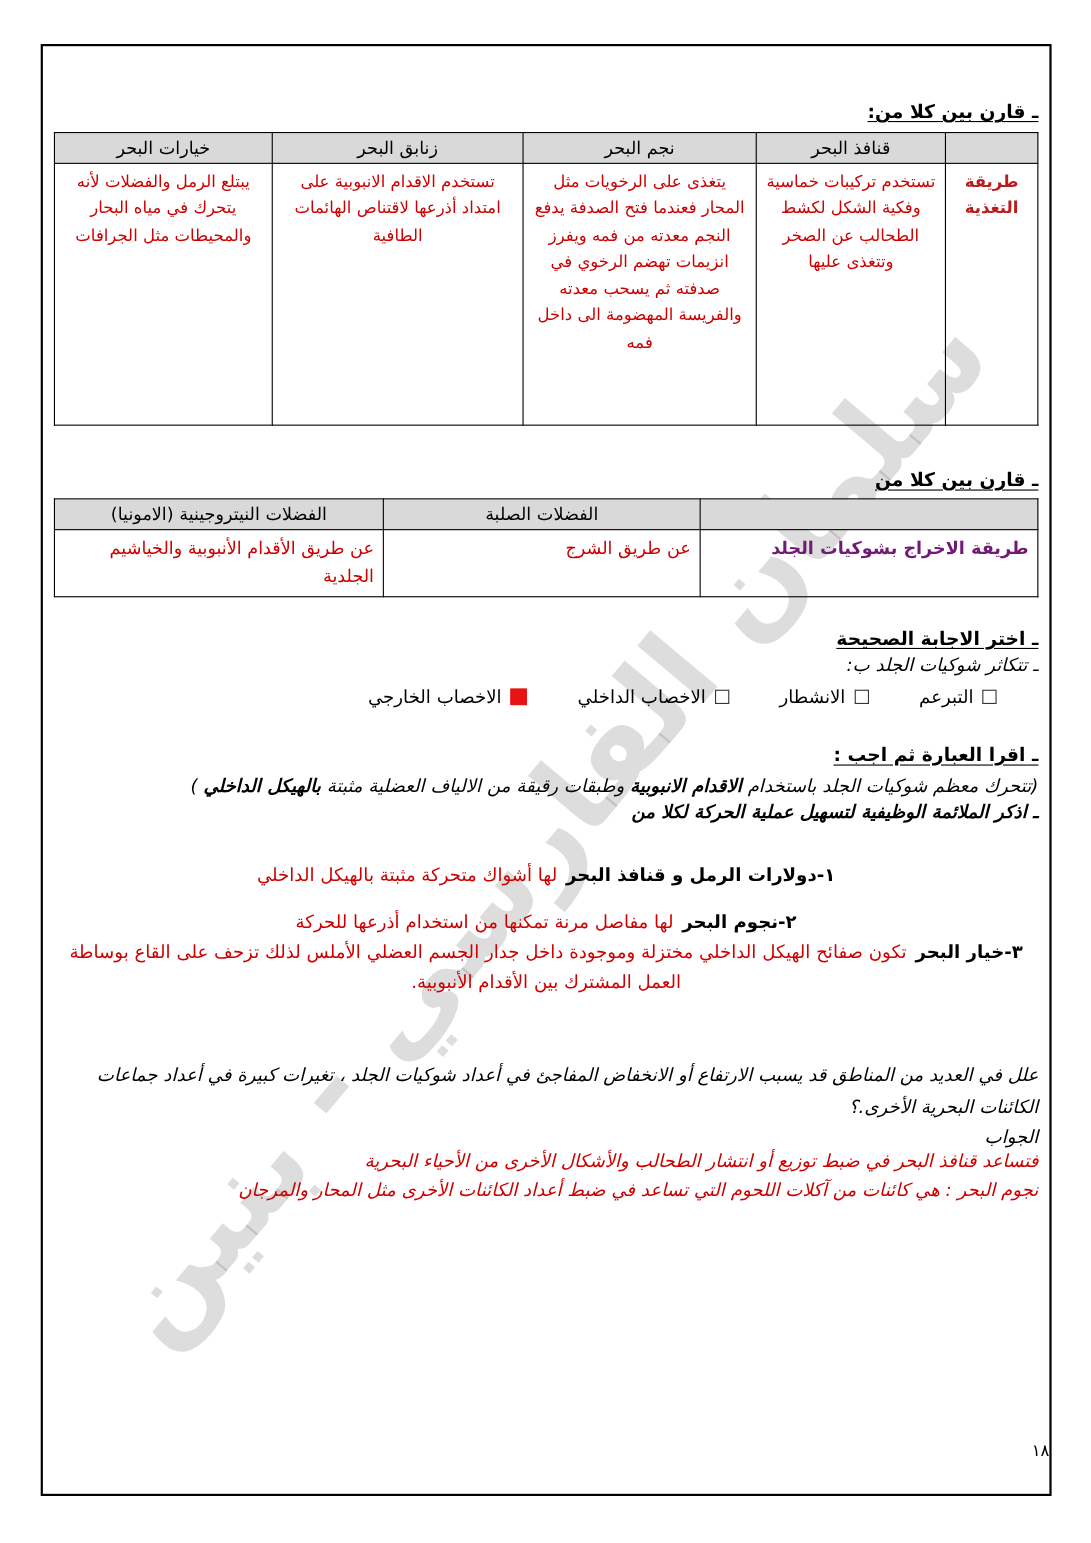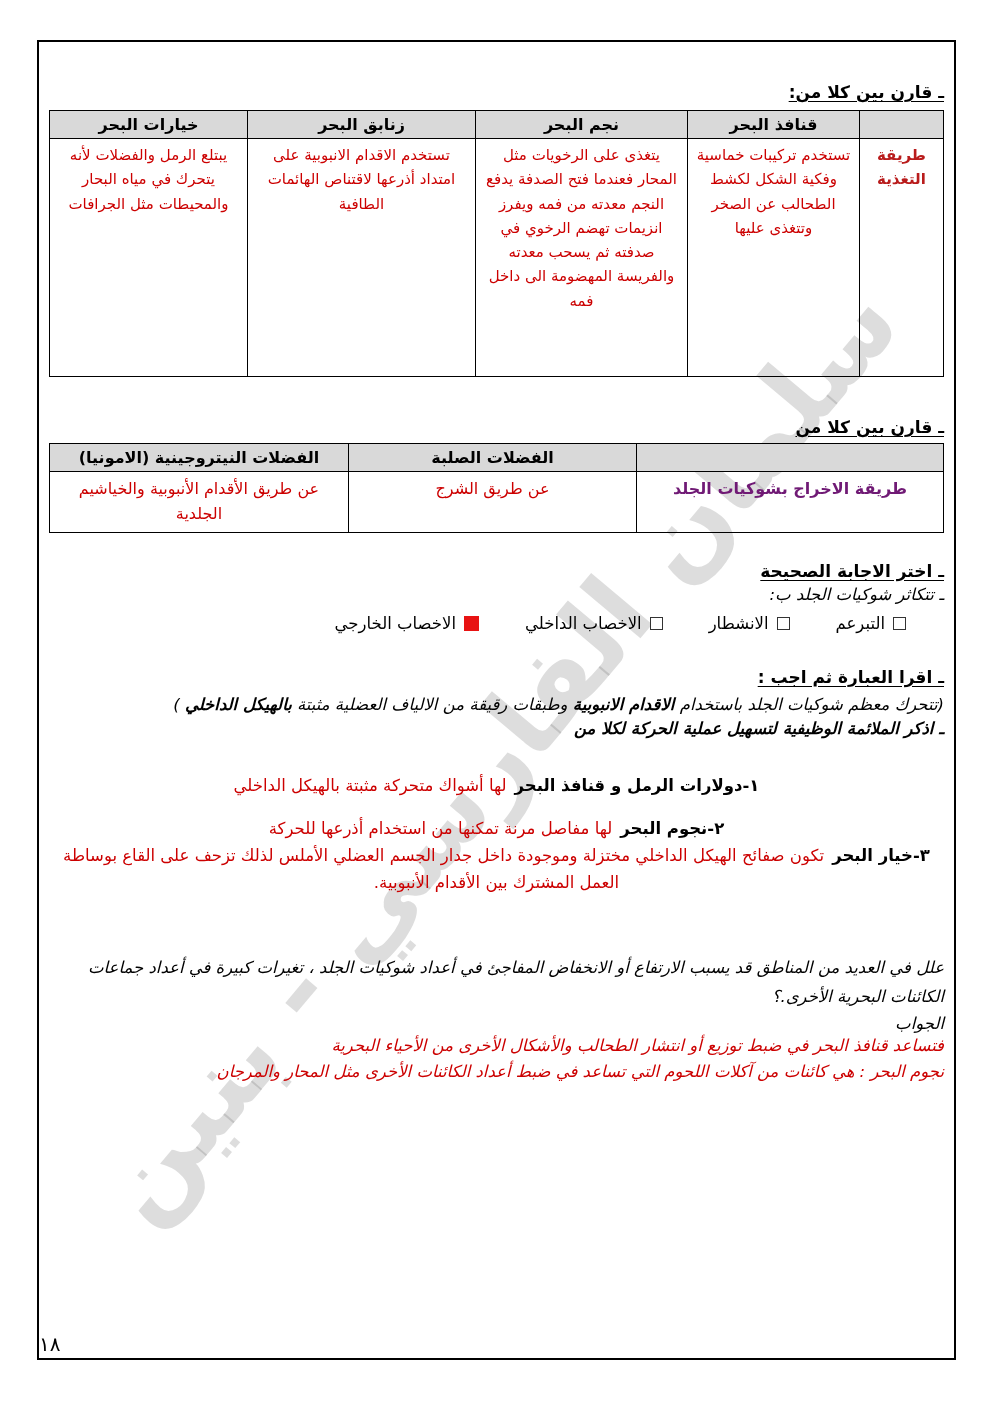--- a/index.html
+++ b/index.html
@@ -29,37 +29,37 @@
 
   .hd {
     font-weight:bold; font-size:17px;
     text-decoration:underline; text-underline-offset:3px;
     text-align:right;
   }
 
   table { border-collapse:collapse; width:100%; table-layout:fixed; }
   td { border:1px solid #000; }
   .thead td {
-    background:#d9d9d9; font-weight:bold; text-align:center;
+    background:#d9d9d9; font-weight:normal; text-align:center;
     font-size:16px; padding:3px 4px; height:28px;
   }
   .red { color:#cc0000; }
 
   .t1 { margin-top:8px; }
   .t1 .tbody td {
     height:238px; vertical-align:top;
     font-size:15px; line-height:1.62; text-align:center;
     padding:4px 6px;
   }
   .t1 .rowlabel { font-weight:bold; color:#b91c1c; font-size:16px; text-align:center; padding-top:6px;margin-top:40px; }
 
   .t2 { margin-top:6px; }
   .t2 .tbody td {
     height:58px; vertical-align:top;
-    font-size:16px; line-height:1.55; text-align:center;
+    font-size:16px; line-height:1.55; 
     padding:5px 8px;
   }
   .t2 .rowlabel { font-weight:bold; color:#701a75; text-align:right; font-size:16.5px; }
 
   .line { font-size:16.5px; text-align:right;font-style:italic; }
   .b { font-weight:bold; }
 
   .options {
     display:flex; align-items:center;
     gap:46px; padding-right:38px; margin-top:10px;
@@ -70,33 +70,33 @@
     display:inline-block; width:13px; height:13px;
     border:1.5px solid #333; margin-left:8px; background:#fff;
     flex:0 0 auto;
   }
   .cb.checked { background:#e81313; border-color:#e81313; width:15px; height:15px; }
 
   .item { font-size:16.5px; line-height:1.65; text-align:center; }
   .item .red { margin-right:8px; }
 
   .pagenum {
-    position:absolute; bottom:2px; left:0; right:0;
-    text-align:left; font-size:20px; z-index:1;
+    position:absolute; bottom:30px; left:0; right:0;
+    text-align:right; font-size:15px; z-index:1;
   }
 </style>
 </head>
 <body>
 
 <div class="frame">
   <div class="watermark">سلمان الفارسي - بنين</div>
 
   <div class="content">
 
-    <div class="hd" style="margin-top:40px">ـ قارن بين كلا من:</div>
+    <div class="hd" style="margin-top:50px">ـ قارن بين كلا من:</div>
 
     <table class="t1">
       <colgroup>
         <col style="width:84px">
           <col style="width:172px">
           <col style="width:212px">
           <col style="width:228px">
           <col>
       </colgroup>
       <tbody>

